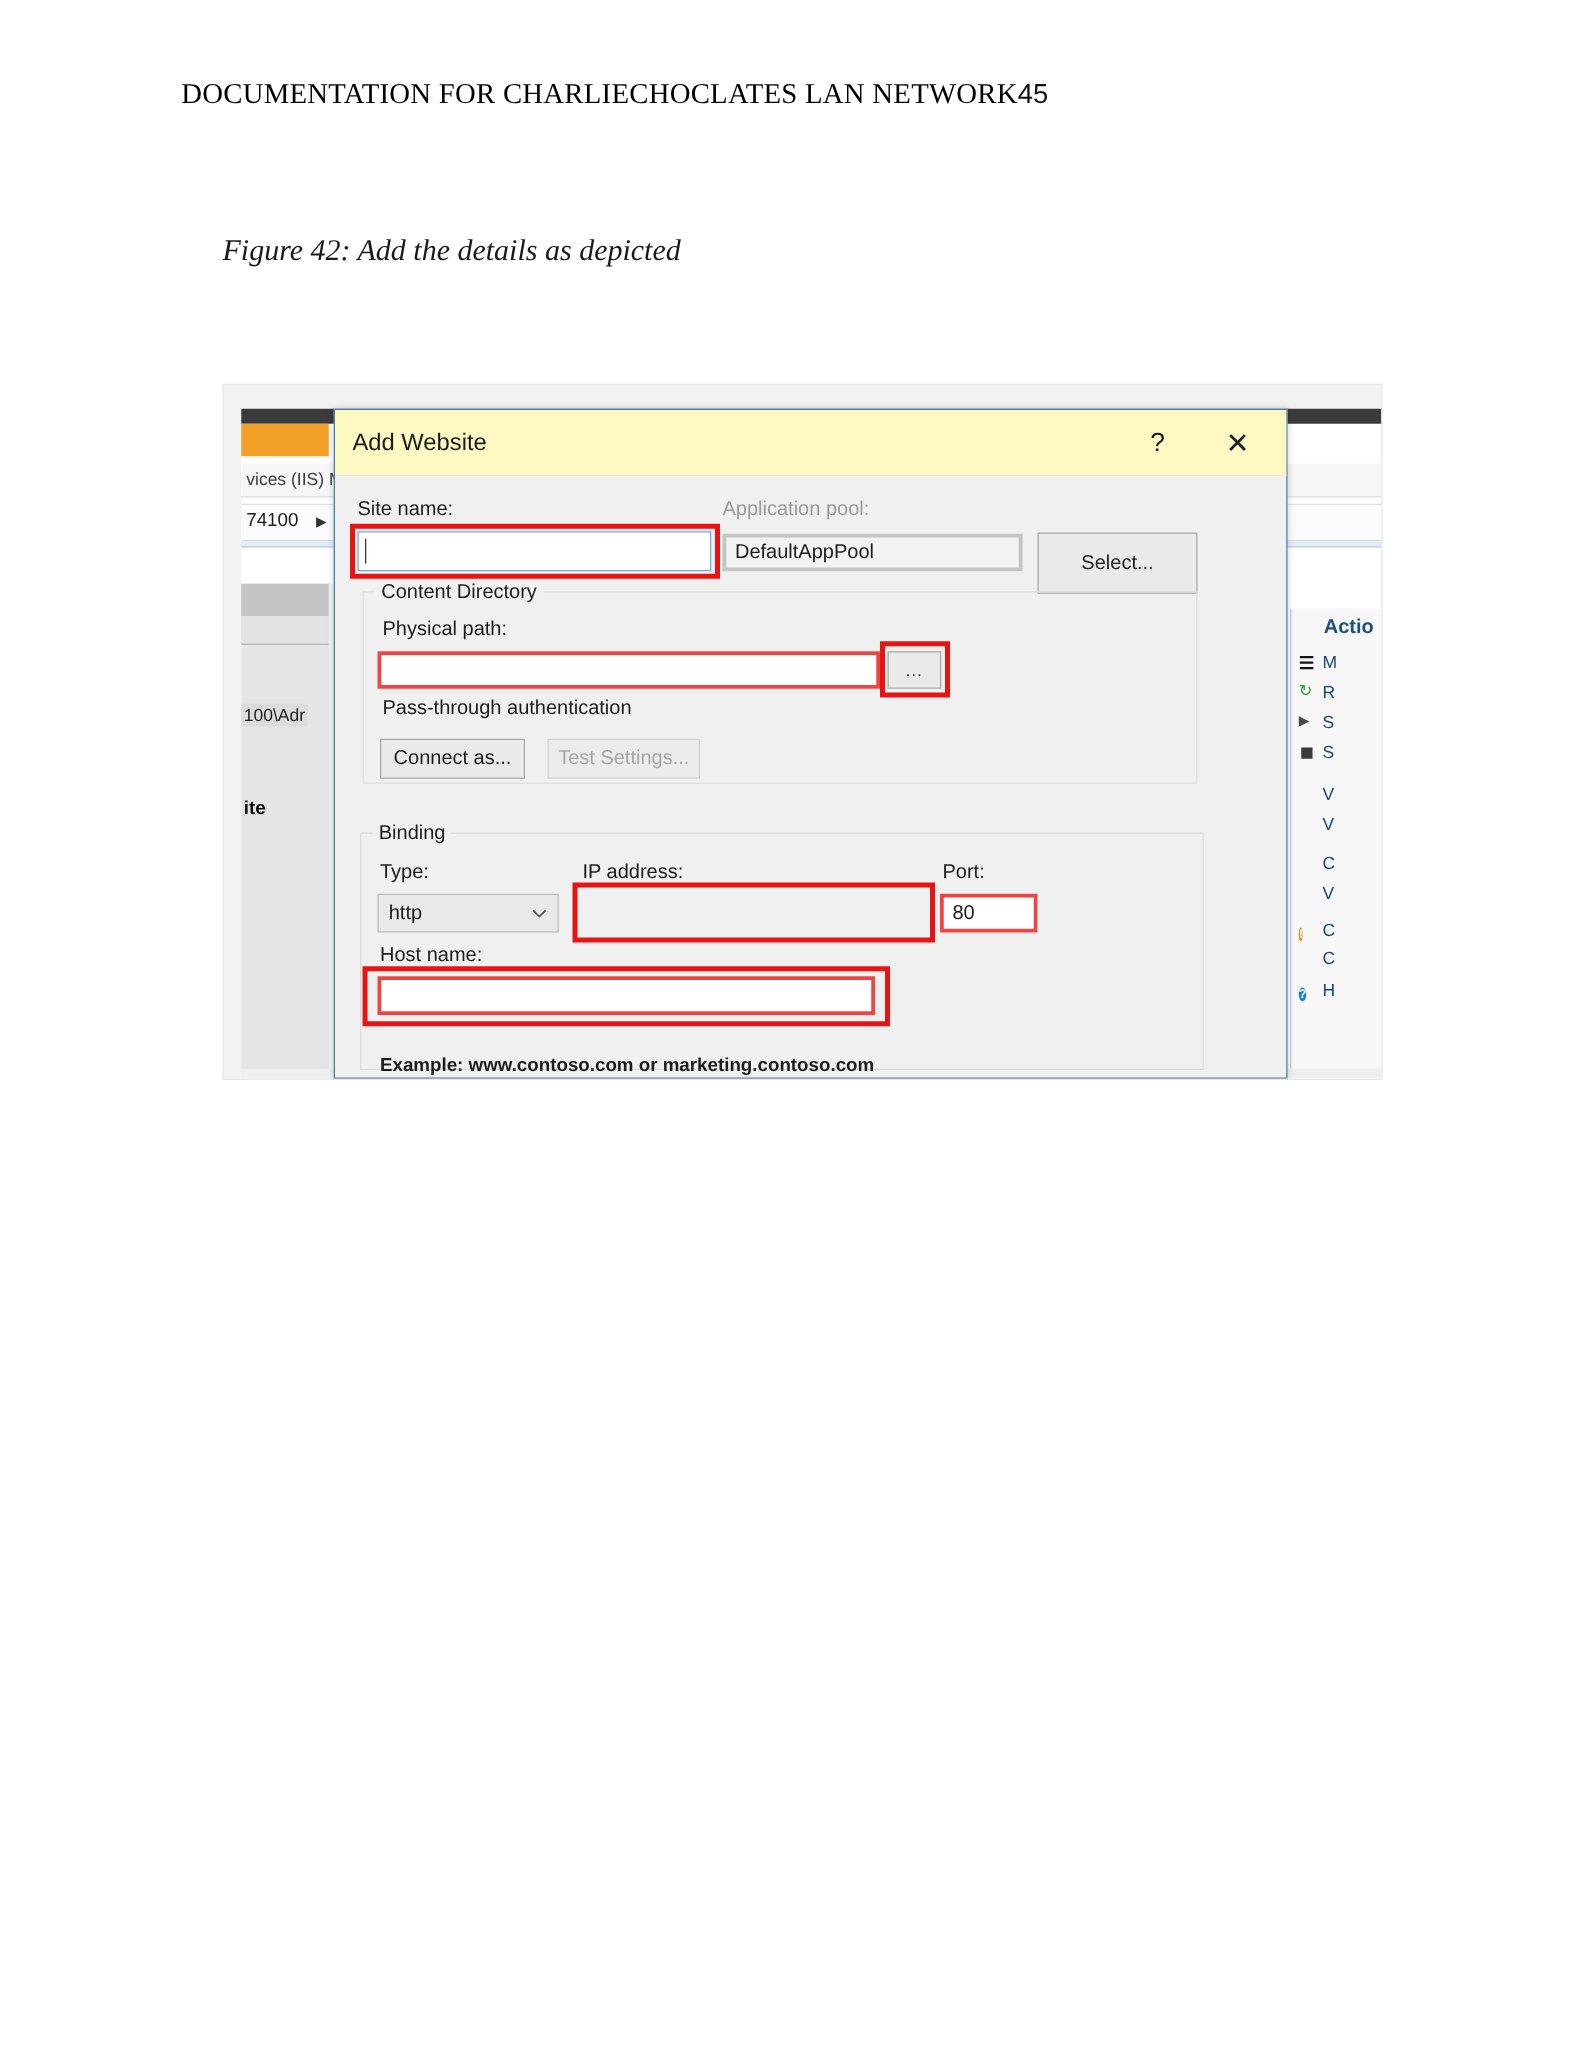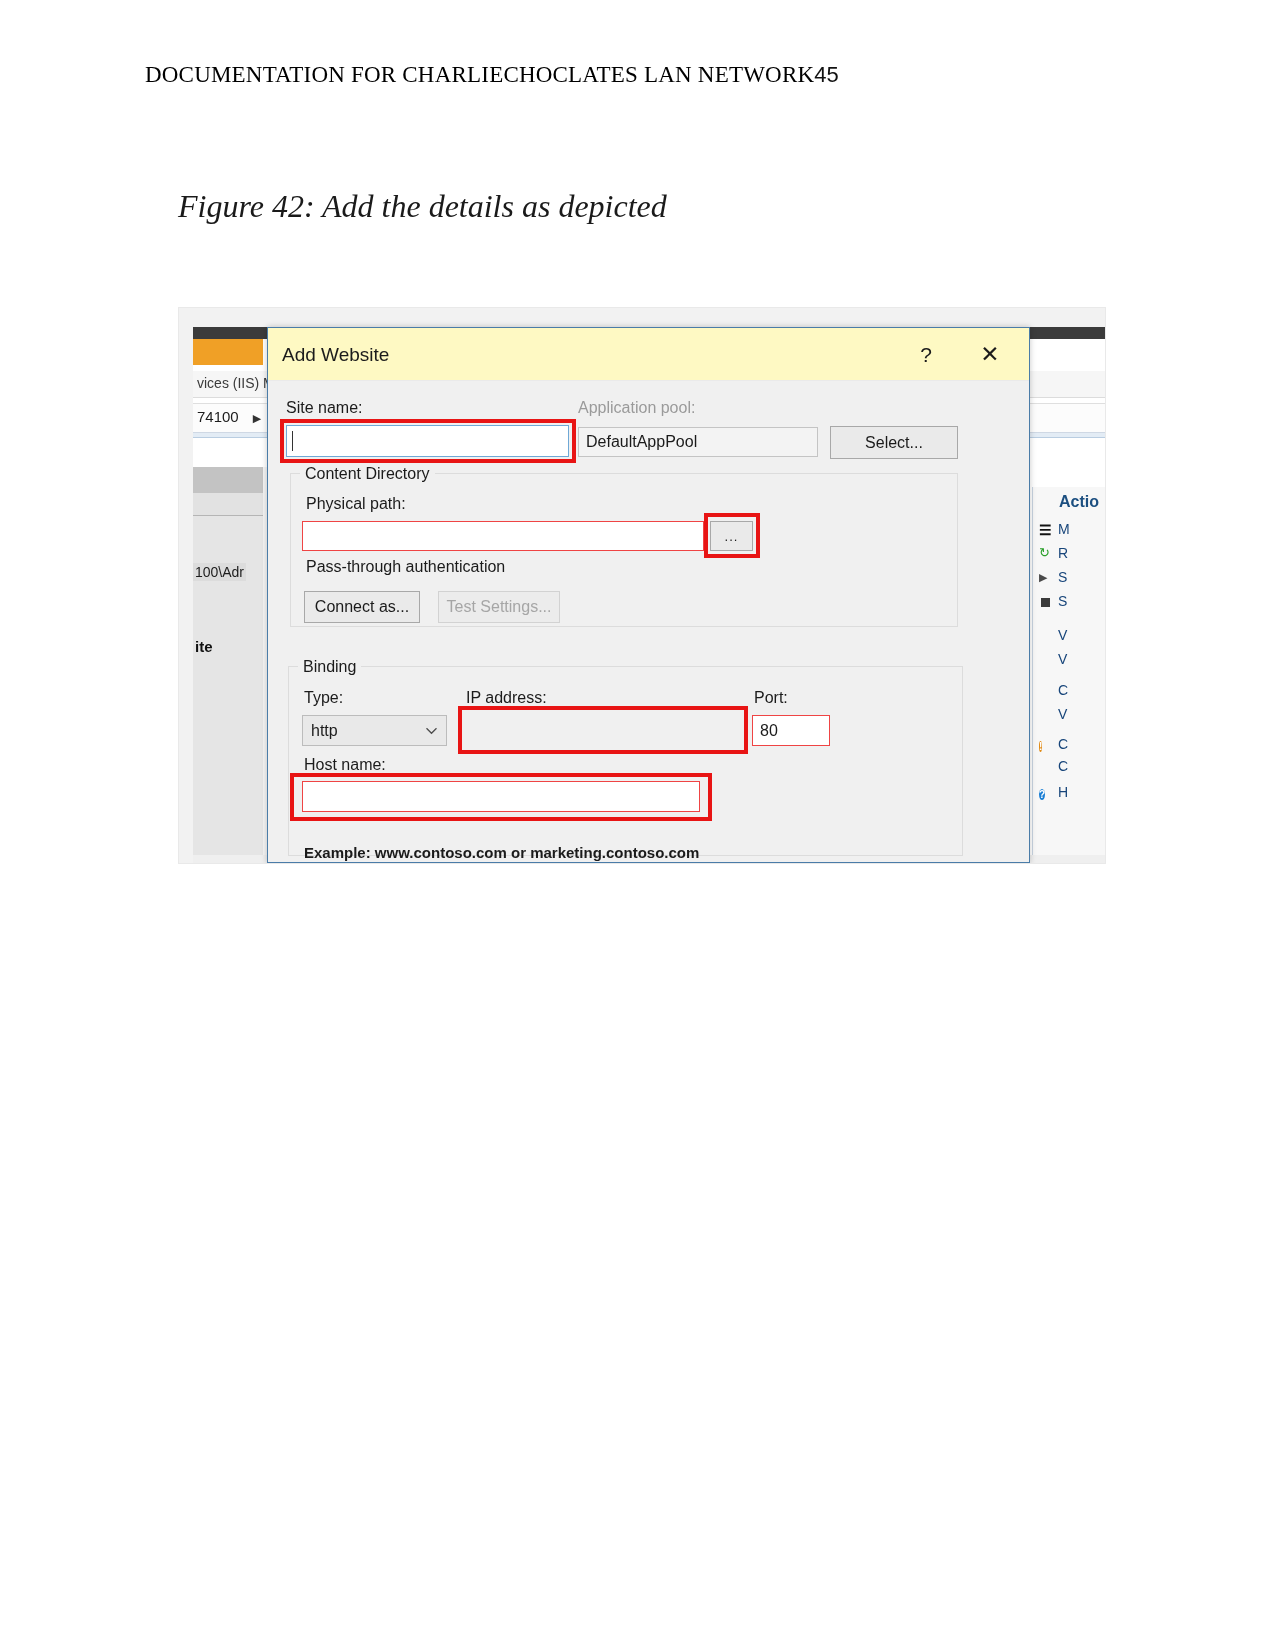--- a/index.html
+++ b/index.html
@@ -37,21 +37,21 @@
     font-size: 22px;
     color: #111;
   }
 
   .figure-caption {
     position: absolute;
     top: 188px;
     left: 178px;
     font-family: "Liberation Serif", serif;
     font-style: italic;
-    font-size: 32px;
+    font-size: 24px;
     color: #1a1a1a;
   }
 
   
   .shot {
     position: absolute;
     left: 178px;
     top: 307px;
     width: 926px;
     height: 555px;
@@ -334,21 +334,21 @@
     color: #1b1b1b;
     white-space: nowrap;
   }
   .lbl-dim {
     color: #9a9a9a;
   }
 
   .txtbox {
     position: absolute;
     background: #ffffff;
-    border: 1px solid #ef4444;
+    border: 3px solid #ef4444;
     box-sizing: border-box;
   }
   .txtbox.focused {
     border: 1px solid #6fa8d6;
   }
   .caret {
     position: absolute;
     left: 5px;
     top: 5px;
     width: 1px;
@@ -545,21 +545,21 @@
       <div class="lbl" style="left:18px; top:18px;">Site name:</div>
       <div class="txtbox focused" style="left:18px; top:44px; width:283px; height:32px;">
         <span class="caret"></span>
         <span class="txtval"></span>
       </div>
 
       <div class="lbl lbl-dim" style="left:310px; top:18px;">Application pool:</div>
       <div class="txtbox" style="left:310px; top:46px; width:240px; height:30px; background:#f3f3f3; border-color:#c4c4c4;">
         <span class="txtval">DefaultAppPool</span>
       </div>
-      <div class="btn" style="left:562px; top:45px; width:128px; height:33px;">Select...</div>
+      <div class="btn" style="left:562px; top:45px; width:128px; height:49px;">Select...</div>
 
       <div class="group" style="left:22px; top:92px; width:668px; height:154px;"></div>
       <div class="group-title" style="left:32px; top:84px;">Content Directory</div>
 
       <div class="lbl" style="left:38px; top:114px;">Physical path:</div>
       <div class="txtbox" style="left:34px; top:140px; width:402px; height:30px;">
         <span class="txtval"></span>
       </div>
       <div class="btn tiny" style="left:442px; top:140px; width:43px; height:30px;">...</div>
 

